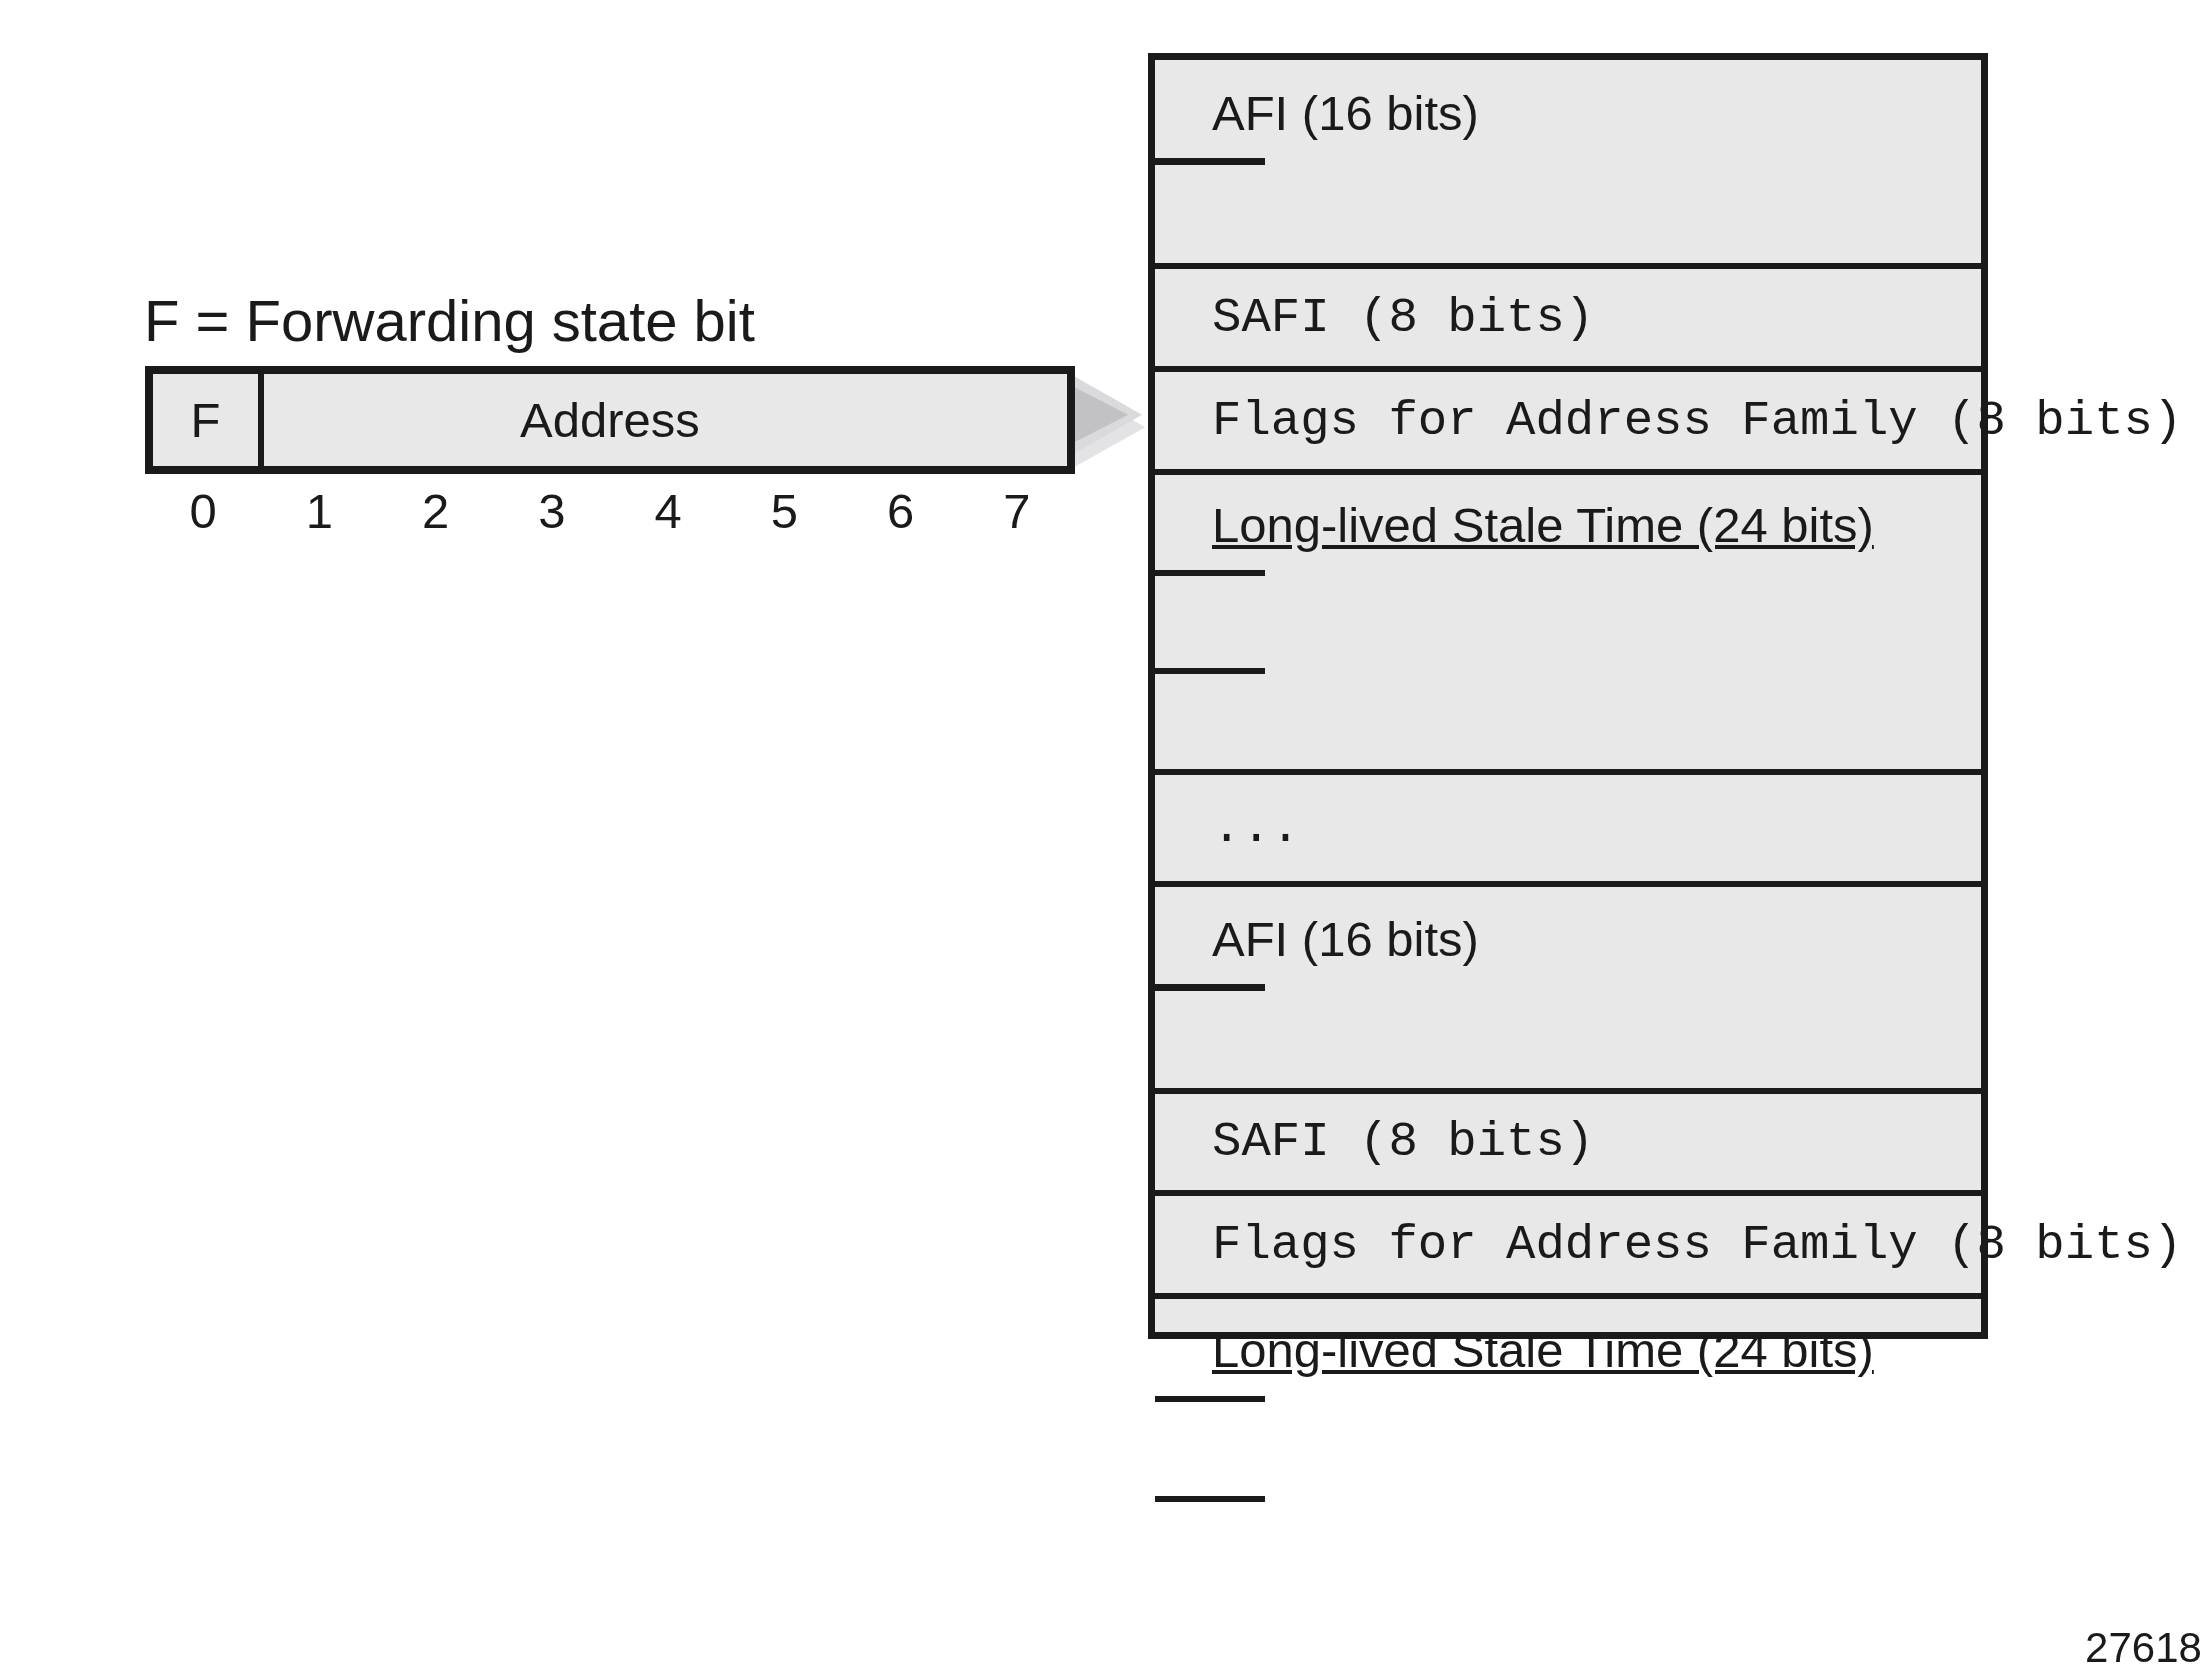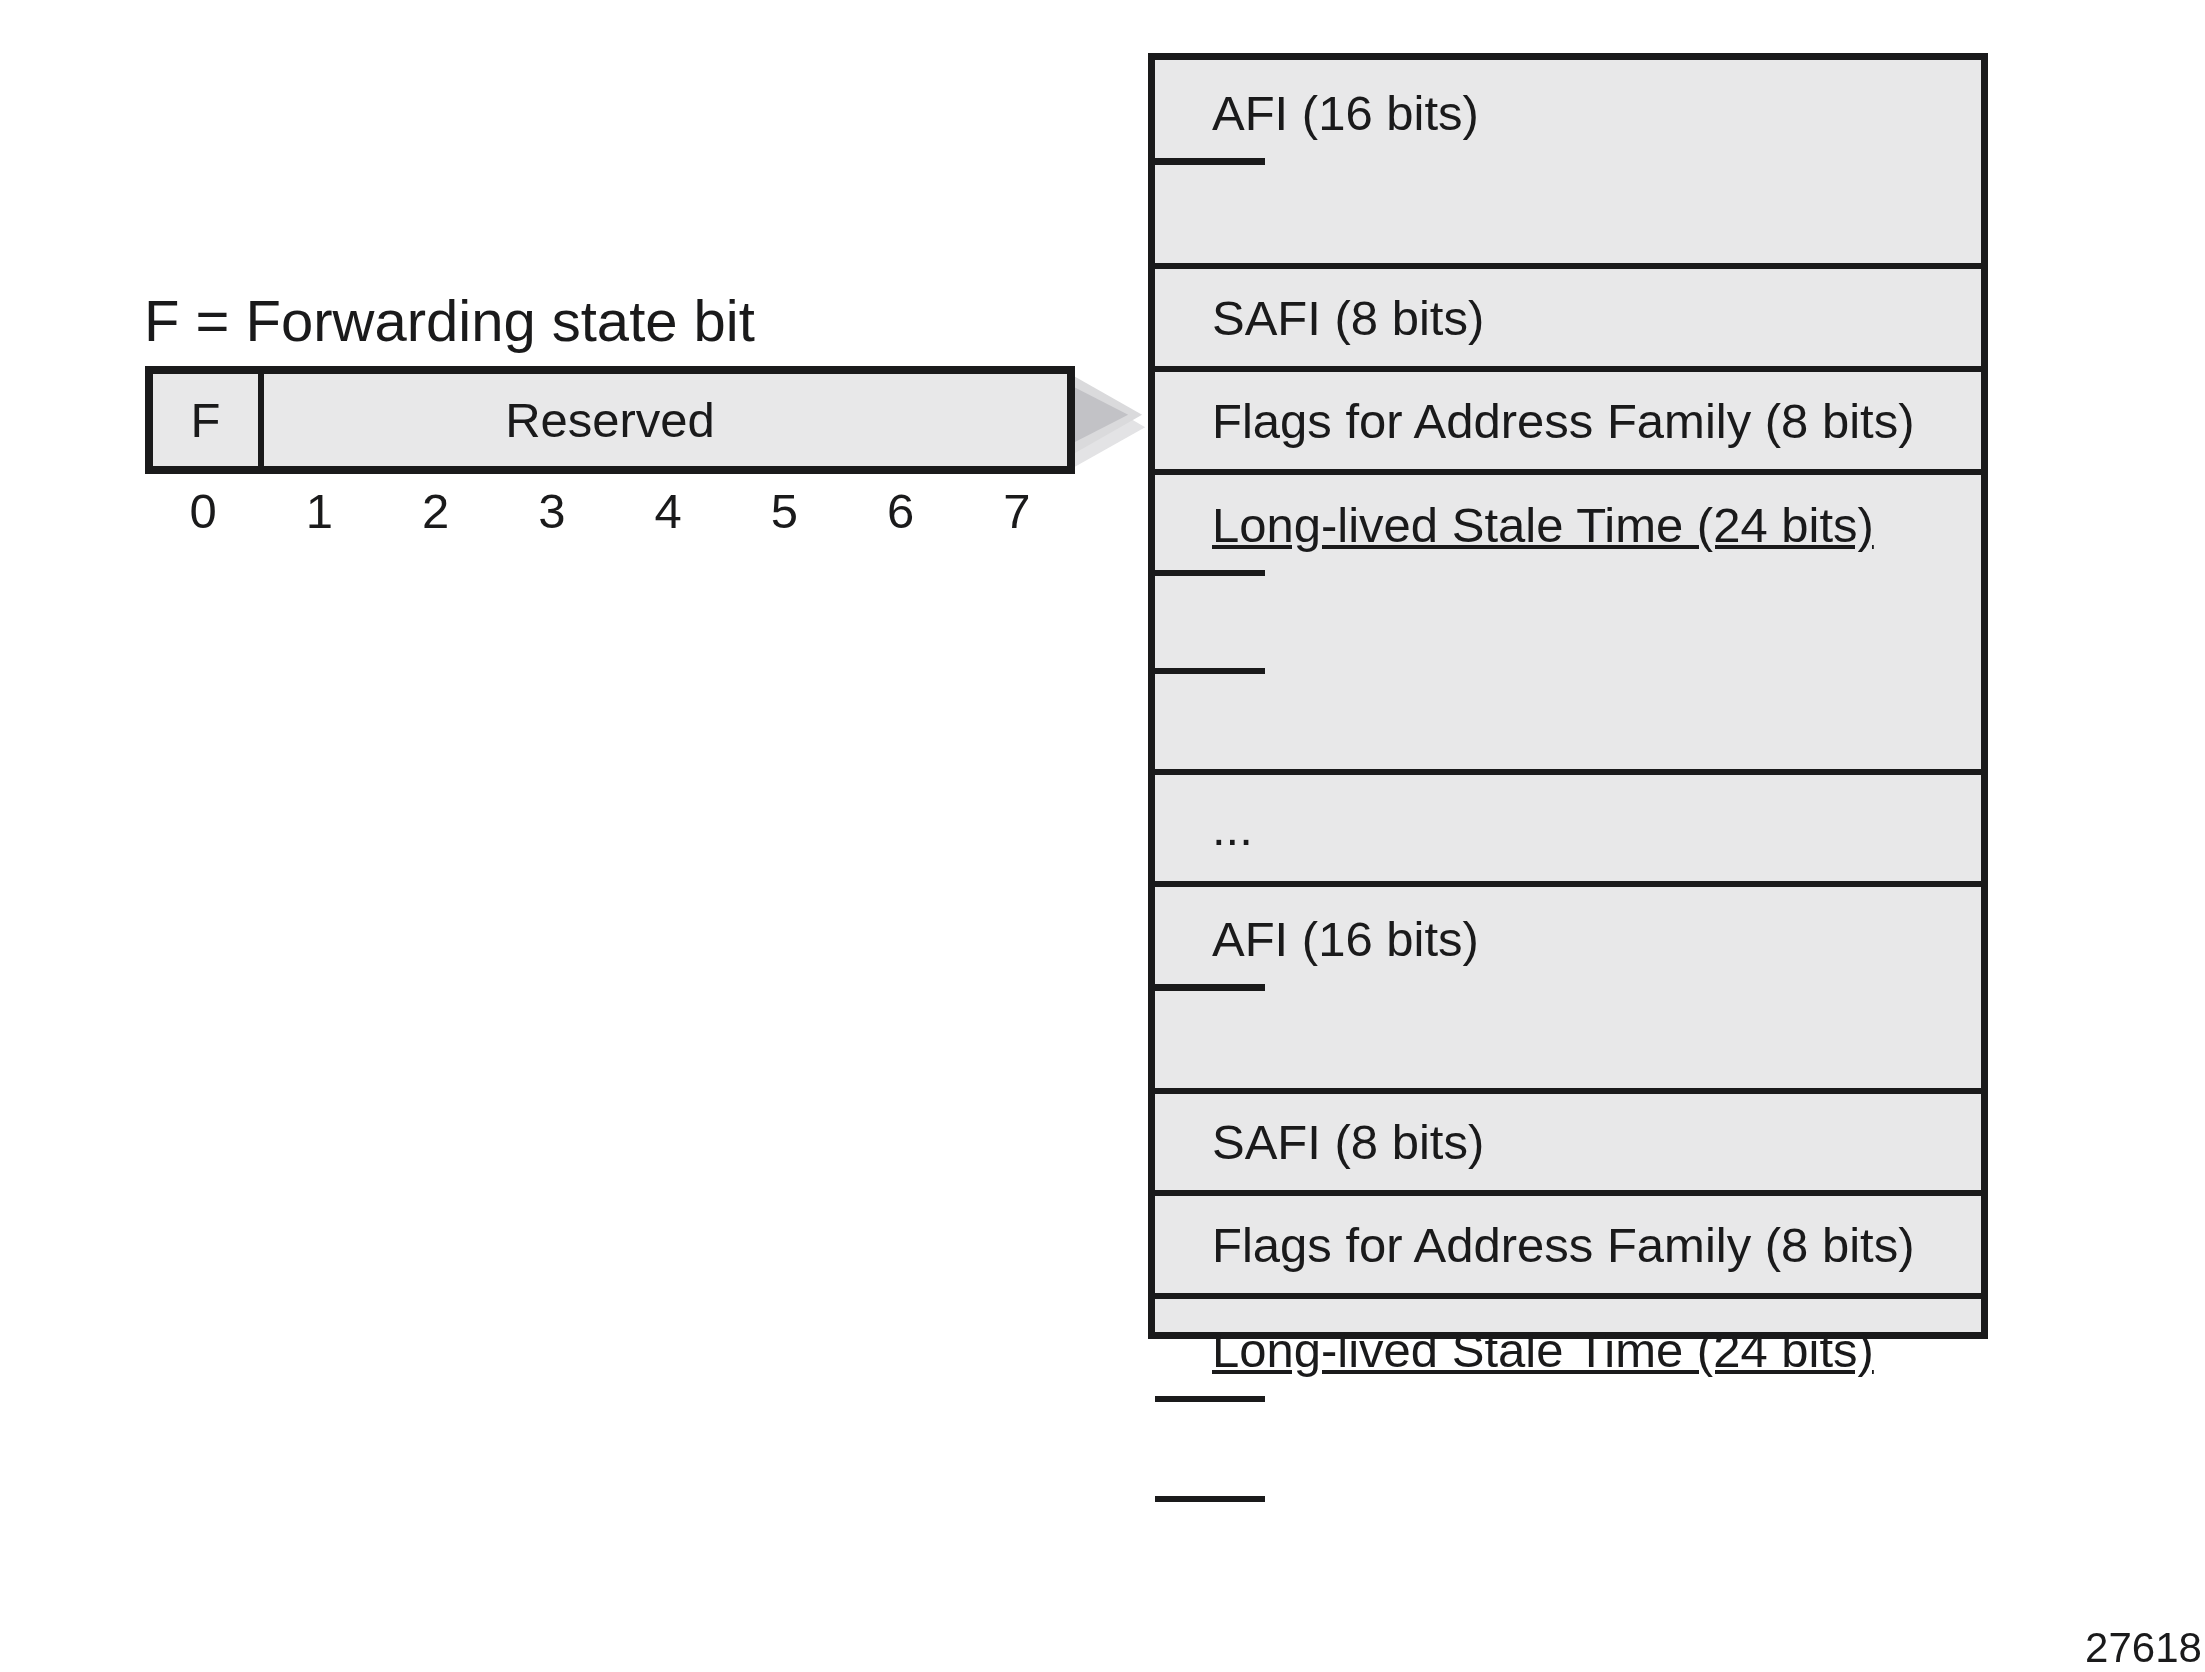--- a/index.html
+++ b/index.html
@@ -100,21 +100,21 @@
     flex: none;
   }
   .row + .row { border-top: 6.2px solid #1a1a1b; }
   .row .lbl {
     position: absolute;
     left: 57px;
     transform: translateY(-50%);
     font-size: 49px;
     white-space: nowrap;
   }
-  .row.o1 .lbl { top: 50%; }
+  .row.o1 .lbl { top: 50%; font-family: Liberation Mono, monospace; }
   .row.o2 .lbl { top: 26%; }
   .row.o3 .lbl { top: 17%; text-decoration: underline; }
   .tick {
     position: absolute;
     left: 0;
     width: 110px;
     height: 6.2px;
     background: #1a1a1b;
   }
   .row.o2 .tick.t1 { top: calc(50% - 3.1px); }
@@ -142,21 +142,21 @@
     <polygon points="10,18 106,74 10,128" fill="#e3e3e5"></polygon>
     <polygon points="0,0 102,58 0,116" fill="#dadadc"></polygon>
     <polygon points="0,15 84,58 0,101" fill="#c2c2c6"></polygon>
   </svg>
 
   <div class="bitbox">
     <div class="cell-f">
       <span>F</span>
     </div>
     <div class="cell-reserved"></div>
-    <div class="reserved-label">Reserved</div>
+    <div class="reserved-label">Address</div>
   </div>
 
   <div class="bits">
     <span>0</span>
     <span>1</span>
     <span>2</span>
     <span>3</span>
     <span>4</span>
     <span>5</span>
     <span>6</span>

